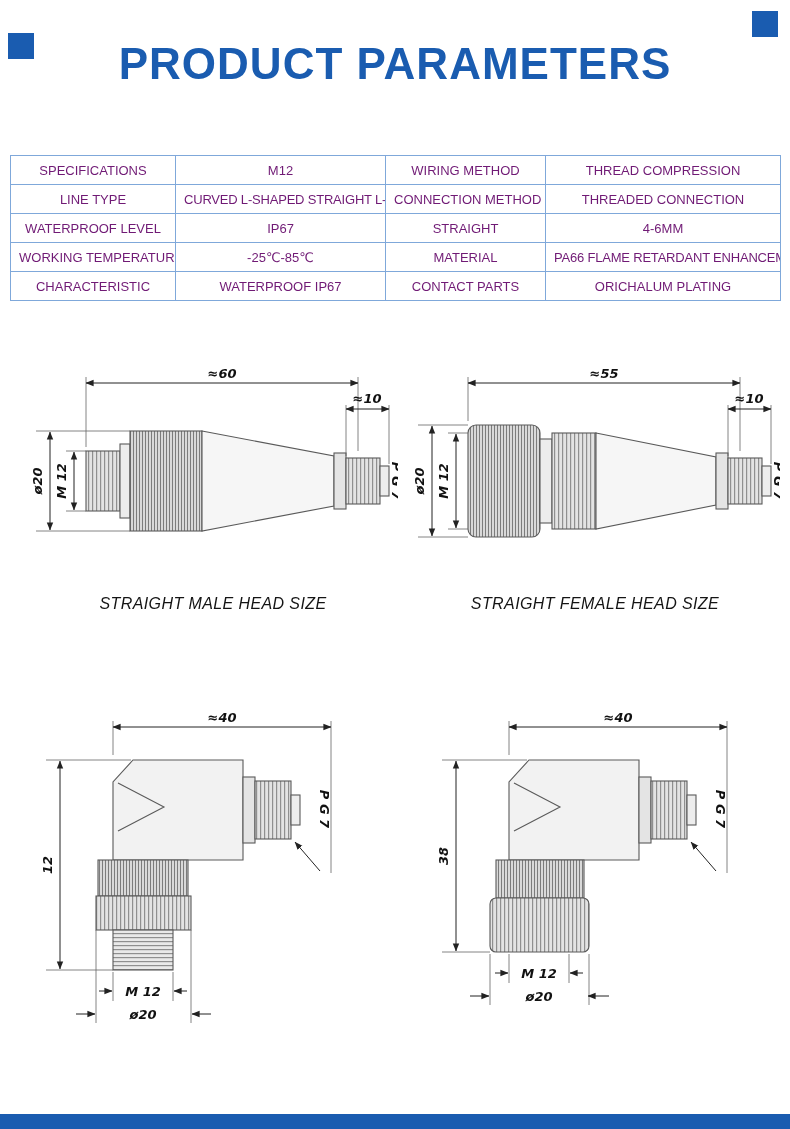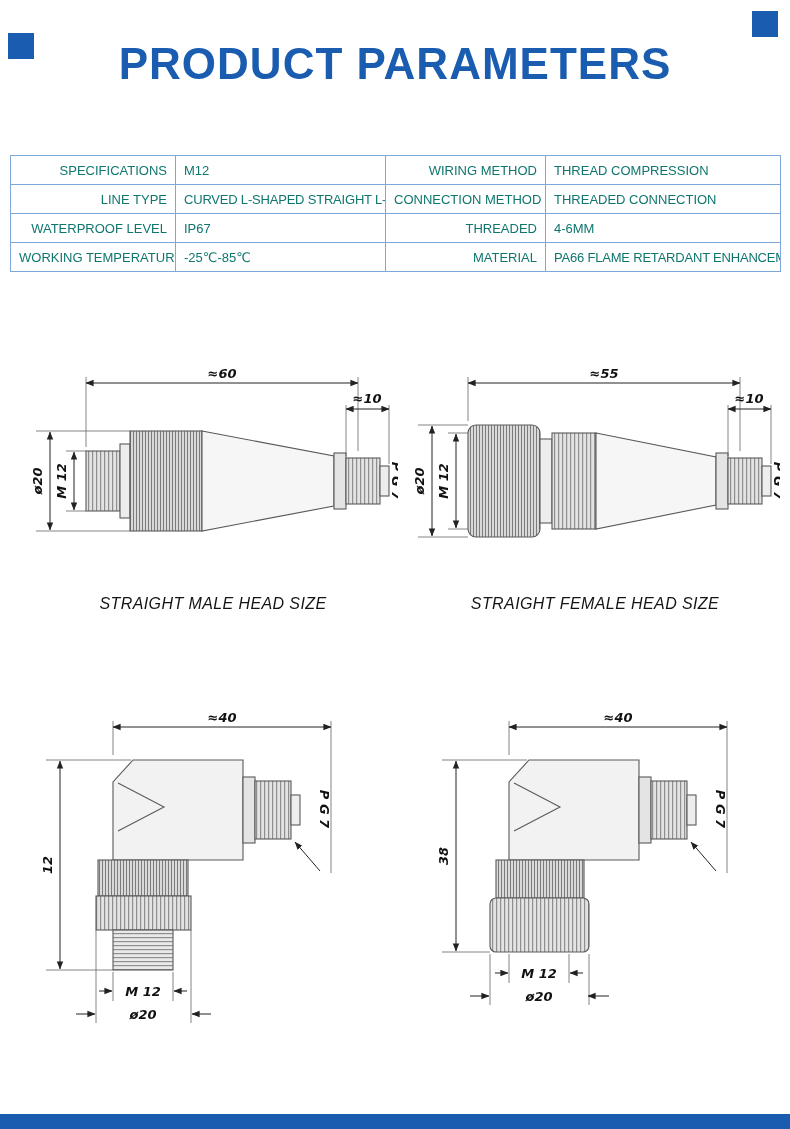--- a/index.html
+++ b/index.html
@@ -14,22 +14,22 @@
   .sq-right { right:12px; top:6px; }
   .title {
     position:absolute; top:34px; left:0; width:100%; text-align:center;
     font-size:44px; font-weight:600; color:#1a5cb0; letter-spacing:1px;
   }
   table.spec {
     position:absolute; top:150px; left:10px; width:770px;
     border-collapse:collapse; table-layout:fixed;
   }
   table.spec td {
-    border:1px solid #7fa8da; color:#0f766e; font-size:13px;
-    height:29px; padding:0 8px; white-space:nowrap; overflow:hidden;
+    border:1px solid #7fa8da; color:#701a75; font-size:13px;
+    height:29px; padding:0 8px; white-space:nowrap; overflow:hidden;text-align:center;
   }
   td.lbl { text-align:right; }
   td.val { text-align:left; }
   td.small { font-size:10.5px; letter-spacing:-0.2px; }
   .drawing { position:absolute;font-style:italic; }
   .drawing svg { display:block; }
   .caption {
     text-align:center; font-size:16px; color:#141414;
     letter-spacing:0.4px; margin-top:6px; font-weight:400;
   }
@@ -87,28 +87,34 @@
       </tr>
       <tr>
         <td class="lbl">LINE TYPE</td>
         <td class="val small">CURVED L-SHAPED STRAIGHT L-SHAPED</td>
         <td class="lbl">CONNECTION METHOD</td>
         <td class="val">THREADED CONNECTION</td>
       </tr>
       <tr>
         <td class="lbl">WATERPROOF LEVEL</td>
         <td class="val">IP67</td>
-        <td class="lbl">THREADED</td>
+        <td class="lbl">STRAIGHT</td>
         <td class="val">4-6MM</td>
       </tr>
       <tr>
         <td class="lbl">WORKING TEMPERATURE</td>
         <td class="val">-25℃-85℃</td>
         <td class="lbl">MATERIAL</td>
         <td class="val small">PA66 FLAME RETARDANT ENHANCEMENT</td>
+      </tr>
+      <tr>
+        <td class="lbl">CHARACTERISTIC</td>
+        <td class="val">WATERPROOF IP67</td>
+        <td class="lbl">CONTACT PARTS</td>
+        <td class="val">ORICHALUM PLATING</td>
       </tr>
     </tbody>
   </table>
 
   <div class="drawing" style="left:28px; top:356px; width:370px;">
     <svg viewBox="0 0 370 228" width="370" height="228">
       <g>
         <rect class="part" x="58" y="90" width="34" height="60" fill="url(#knA)"></rect>
         <rect class="part" x="92" y="83" width="10" height="74" fill="#ededed"></rect>
         <rect class="part" x="102" y="70" width="72" height="100" fill="url(#knB)"></rect>

